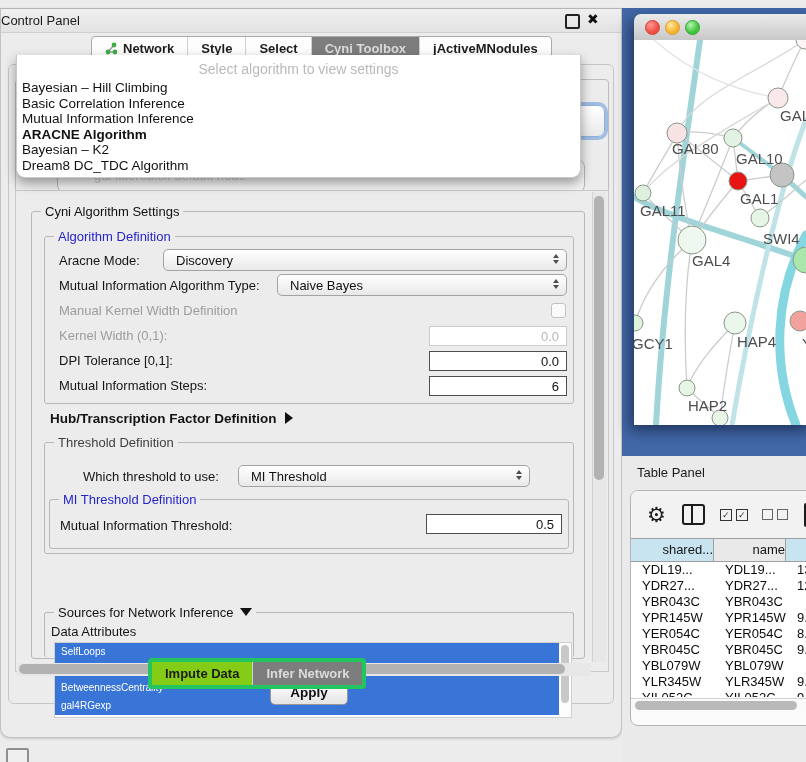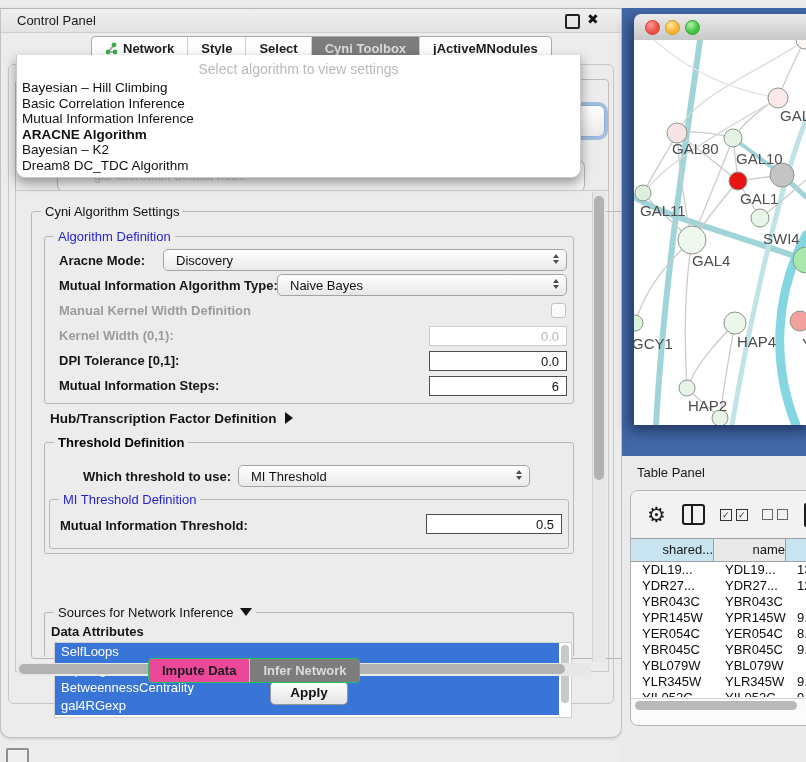--- a/index.html
+++ b/index.html
@@ -3,21 +3,21 @@
 <meta charset="utf-8">
 <style>
   html,body{margin:0;padding:0;}
   body{font-family:"Liberation Sans","DejaVu Sans",sans-serif;background:#ececec;}
   .root{position:relative;width:806px;height:762px;overflow:hidden;background:#ececec;}
   .abs{position:absolute;}
 
   
   .cp-window{left:0;top:8px;width:620px;height:728px;background:#ececec;border:1px solid #c2c2c2;border-top:1px solid #b5b5b5;border-radius:0 0 10px 10px;box-shadow:0 1px 3px rgba(0,0,0,.15);}
   .cp-titlebar{left:0;top:0;width:100%;height:23px;background:linear-gradient(#efefef,#e3e3e3);border-bottom:1px solid #cfcfcf;}
-  .cp-title{left:16px;top:4px;font-size:13px;color:#1a1a1a;}
+  .cp-title{left:0;top:4px;font-size:13px;color:#1a1a1a;}
   .cp-float{left:564px;top:5px;width:11px;height:11px;border:2px solid #222;border-radius:2px;}
   .cp-close{left:586px;top:2px;font-size:14px;font-weight:bold;color:#111;}
 
   
   .tabbar{left:90px;top:27px;height:23px;display:flex;background:#fdfdfd;border:1px solid #ababab;border-radius:4px;overflow:hidden;}
   .tab{display:flex;align-items:center;gap:5px;padding:0 13px;font-size:13px;font-weight:bold;color:#1c1c1c;border-right:1px solid #d0d0d0;white-space:nowrap;}
   .tab:last-child{border-right:none;justify-content:center;}
   .tab.selected{background:#7d7d7d;color:#dcdcdc;}
   .tab .neticon{width:13px;height:13px;display:inline-block;}
 
@@ -39,48 +39,48 @@
   .scrollpane{left:6px;top:125px;width:592px;height:480px;border:1px solid #c9c9c9;background:#ececec;}
   .vscroll{left:583px;top:127px;width:13px;height:470px;background:#e7e7e7;border-left:1px solid #d2d2d2;}
   .vthumb{left:1px;top:4px;width:10px;height:284px;background:#b2b2b2;border-radius:5px;}
   .hscroll{left:8px;top:598px;width:574px;height:13px;background:#e7e7e7;}
   .hthumb{left:2px;top:1px;width:546px;height:10px;background:#b2b2b2;border-radius:5px;}
 
   
   .fieldset{border:1px solid #b8b8b8;border-radius:3px;}
   .legend{position:absolute;top:-8px;left:9px;background:#ececec;padding:0 4px;font-size:13px;white-space:nowrap;}
   .legend.blue{color:#2525cd;}
-  .legend.green{color:#000000;font-weight:bold;}
+  .legend.green{color:#404040;}
   .legend.black{color:#111;}
 
-  .blabel{font-size:13px;font-weight:bold;color:#151515;white-space:nowrap;}
+  .blabel{font-size:13px;font-weight:normal;color:#151515;white-space:nowrap;}
   .blabel.disabled{color:#9c9c9c;}
 
   .combo{height:22px;border:1px solid #a3a3a3;border-radius:5px;background:linear-gradient(#ffffff,#e8e8e8);font-size:13px;color:#111;line-height:21px;padding-left:12px;box-sizing:border-box;}
   .combo .arrows{position:absolute;right:7px;top:4px;display:flex;flex-direction:column;align-items:center;}
   .tri-up{width:0;height:0;border-left:3.5px solid transparent;border-right:3.5px solid transparent;border-bottom:4.5px solid #4e4e4e;margin-bottom:2px;}
   .tri-down{width:0;height:0;border-left:3.5px solid transparent;border-right:3.5px solid transparent;border-top:4.5px solid #4e4e4e;}
 
   .tfield{height:20px;background:#ffffff;border:1px solid #4d4d4d;font-size:13px;color:#111;line-height:20px;text-align:right;padding-right:7px;box-sizing:border-box;}
   .tfield.disabled{border:1px solid #cbcbcb;color:#b7b7b7;}
 
   .checkbox{width:13px;height:13px;border:1px solid #c2c2c2;border-radius:3px;background:#fafafa;}
 
   .hub-row{font-size:13.5px;font-weight:bold;color:#141414;}
   .tri-right{display:inline-block;width:0;height:0;border-top:6px solid transparent;border-bottom:6px solid transparent;border-left:8px solid #111;margin-left:8px;vertical-align:-1px;}
   .tri-dn-big{display:inline-block;width:0;height:0;border-left:6px solid transparent;border-right:6px solid transparent;border-top:8px solid #111;margin-left:6px;vertical-align:1px;}
 
   .attr-list{background:#ffffff;border:1px solid #cfcfcf;overflow:hidden;}
-  .attr-item{height:18px;line-height:18px;background:#3875d7;color:#ffffff;font-size:13px;padding-left:6px;white-space:nowrap;}
+  .attr-item{height:18px;line-height:18px;background:#3875d7;color:#ffffff;font-size:10px;padding-left:6px;white-space:nowrap;}
   .attr-scroll{position:absolute;right:0;top:0;width:12px;height:100%;background:#fdfdfd;}
   .attr-thumb{position:absolute;left:2px;top:2px;width:8px;height:58px;background:#c8c8c8;border-radius:4px;}
 
   .apply-btn{left:261px;top:616px;width:76px;height:22px;border:1px solid #979797;border-radius:5px;background:linear-gradient(#ffffff,#e4e4e4);font-size:13.5px;font-weight:bold;color:#111;text-align:center;line-height:21px;}
 
-  .bottom-tabbar{left:147px;top:649px;height:23px;display:flex;background:#ec4899;border:1px solid #22c55e;border-radius:4px;overflow:hidden;}
+  .bottom-tabbar{left:147px;top:649px;height:23px;display:flex;background:#84cc16;border:4px solid #22c55e;border-radius:4px;overflow:hidden;}
 
   
   .desktop{left:622px;top:8px;width:184px;height:448px;background:#4268a6;}
   .net-window{left:12px;top:6px;width:180px;height:411px;border-radius:7px 0 0 0;box-shadow:-4px 6px 14px rgba(5,15,40,.55);}
   .net-titlebar{left:0;top:0;width:100%;height:26px;background:linear-gradient(#ebebeb,#c8c8c8);border-bottom:1px solid #9a9a9a;border-radius:7px 0 0 0;}
   .tl{width:13px;height:13px;border-radius:50%;top:6px;}
   .tl.red{left:11px;background:radial-gradient(circle at 35% 30%,#ff9a93,#ee4f44 60%);border:1px solid #d43b32;}
   .tl.yellow{left:31px;background:radial-gradient(circle at 35% 30%,#ffe9a8,#f5b32e 60%);border:1px solid #d89c1e;}
   .tl.green{left:51px;background:radial-gradient(circle at 35% 30%,#b8f2b0,#3fc53e 60%);border:1px solid #2fa32e;}
   .net-canvas{left:0;top:26px;width:172px;height:385px;background:#ffffff;overflow:hidden;}
@@ -148,21 +148,21 @@
       </div>
 
     <div class="abs cp-content">
 
       <div class="abs bg-group"></div>
       <div class="abs bg-combo-focus"></div>
       <div class="abs bg-combo2">gal filtered.sif default node</div>
 
       <div class="abs scrollpane"></div>
 
-      <div class="abs fieldset" style="left:22px;top:146px;width:552px;height:446px;padding-left:40px;">
+      <div class="abs fieldset" style="left:22px;top:146px;width:552px;height:446px;">
         <span class="legend black">Cyni Algorithm Settings</span>
 
         <div class="abs fieldset" style="left:12px;top:24px;width:528px;height:166px;">
           <span class="legend blue">Algorithm Definition</span>
 
           <span class="abs blabel" style="left:14px;top:16px;">Aracne Mode:</span>
           <div class="abs combo" style="left:118px;top:12px;width:404px;">
             <span>Discovery</span>
             <span class="arrows">
                 <span class="tri-up"></span>

